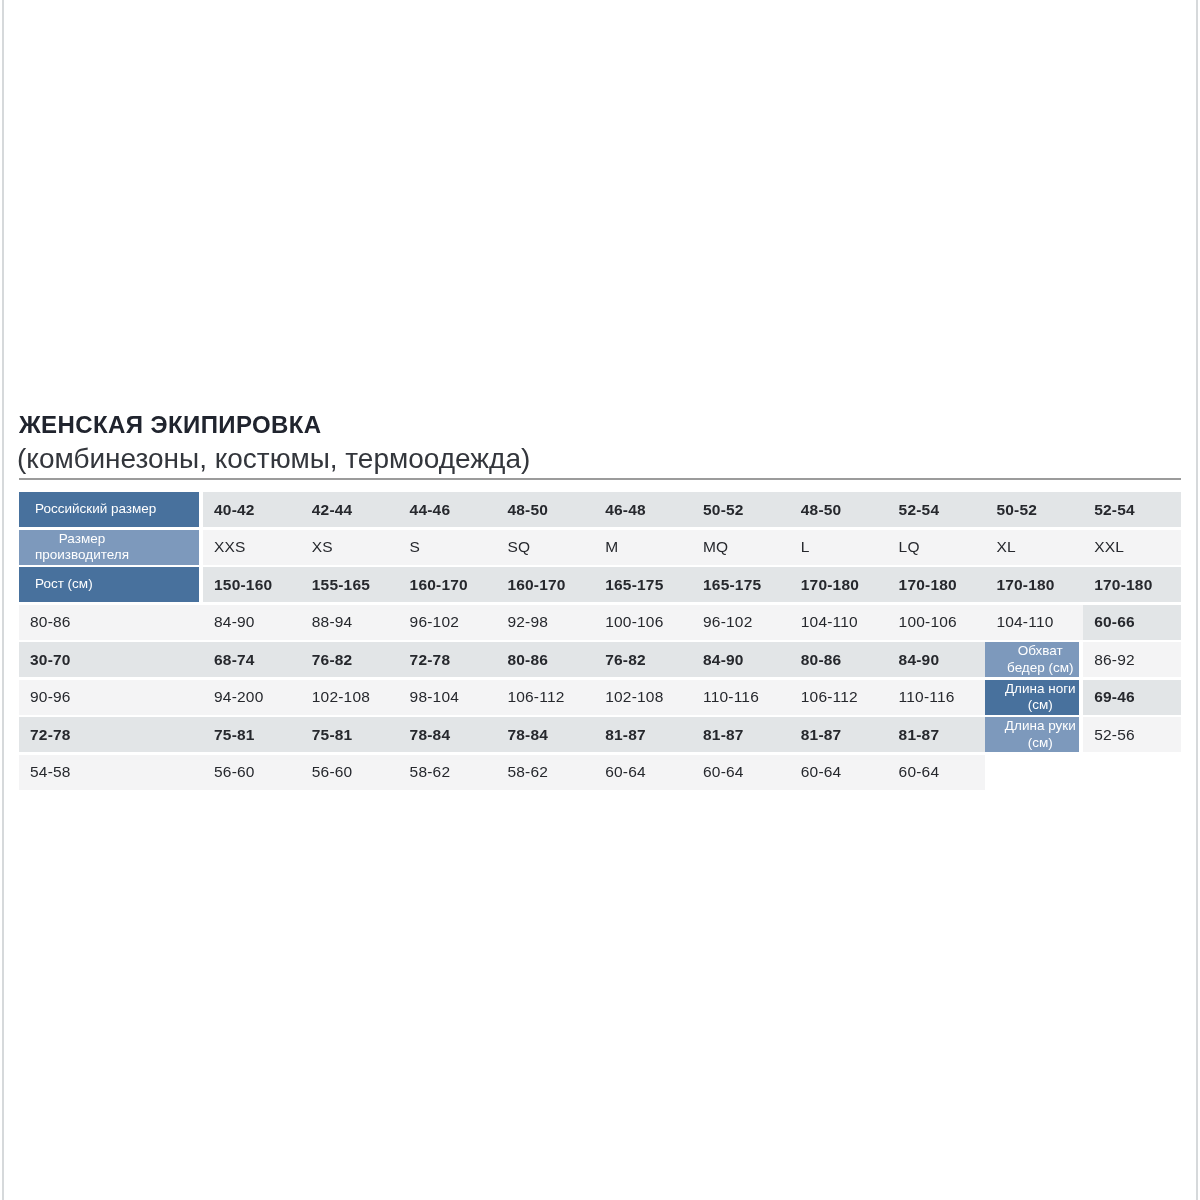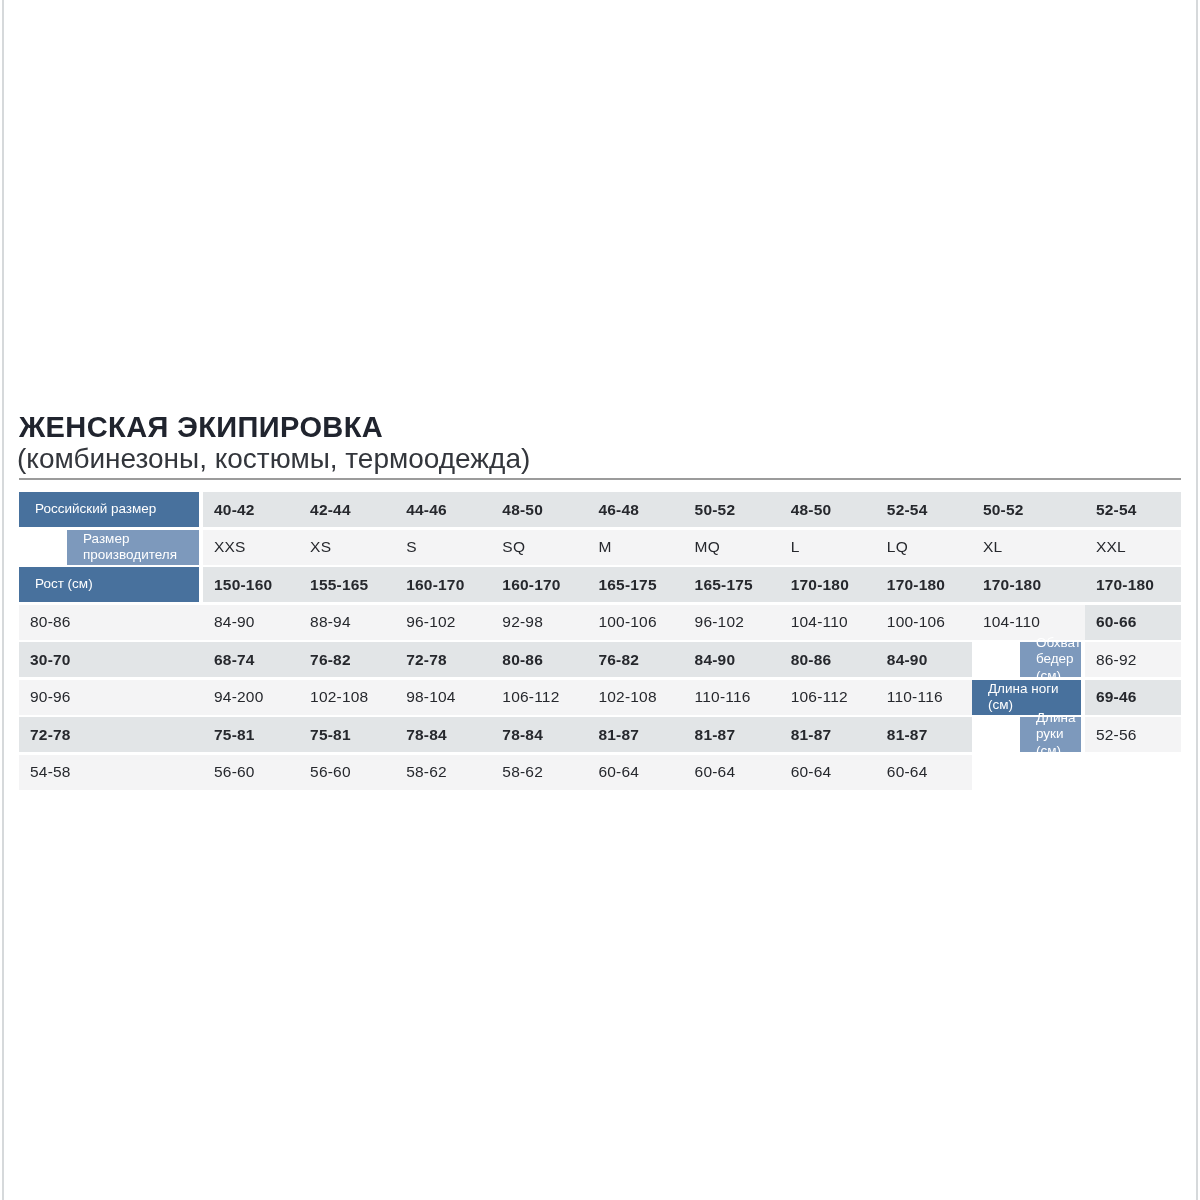--- a/index.html
+++ b/index.html
@@ -26,21 +26,21 @@
     width: 2px;
     height: 1200px;
     background: var(--edge-color);
   }
   .edge-line.left  { left: 2px; }
   .edge-line.right { left: 1196px; }
   .title {
     position: absolute;
     left: 19px;
     top: 411px;
-    font-size: 29px;
+    font-size: 24px;
     font-weight: 900;
     letter-spacing: 0.4px;
     color: var(--title-color);
     white-space: nowrap;
   }
   .subtitle {
     position: absolute;
     left: 17px;
     top: 443px;
     font-size: 28px;
@@ -59,33 +59,34 @@
   .size-table {
     position: absolute;
     left: 19px;
     top: 492px;
     width: 1162px;
     display: grid;
     grid-template-columns: 184px repeat(10, 1fr);
     grid-auto-rows: 35px;
     row-gap: 2.5px;
     background: #ffffff;
+    text-align: center;
   }
   .cell { display: flex; align-items: center; box-sizing: border-box; }
   .cell.head {
     padding-left: 16px;
     border-right: 4px solid #ffffff;
     color: #ffffff;
     font-size: 13.5px;
     font-weight: 400;
     line-height: 1.22;
   }
   .cell.head span { white-space: pre-line; }
   .cell.head.dark  { background: var(--header-dark); }
-  .cell.head.light { background: var(--header-light); margin-left: 48px; }
+  .cell.head.light { background: var(--header-light); }
   .cell.val {
     padding-left: 11px;
     font-size: 15.5px;
     font-weight: 500;
     letter-spacing: 0.2px;
     color: var(--cell-text);
   }
   .cell.val.grey  { background: var(--band-grey); font-weight: bold; }
   .cell.val.light { background: var(--band-light); }
 </style>

